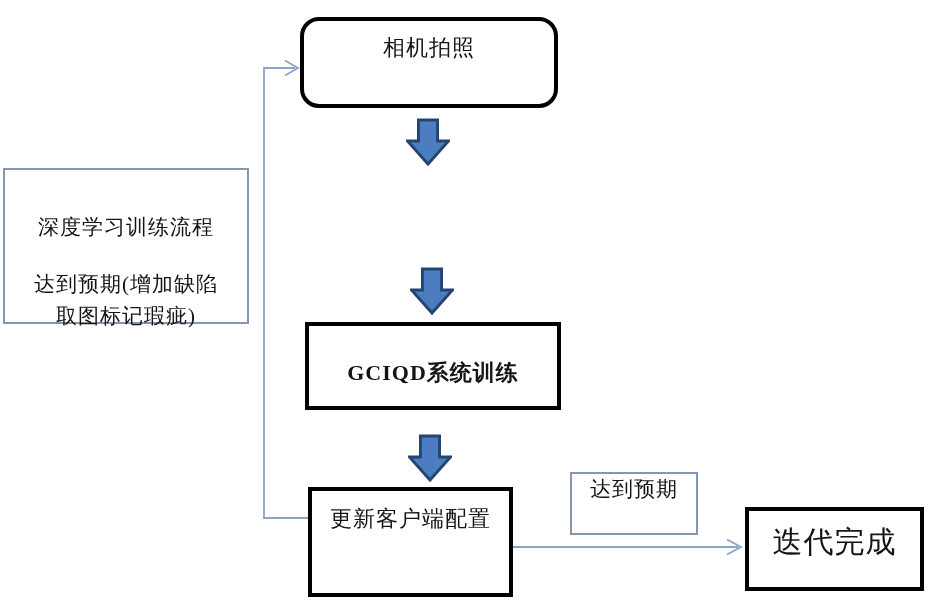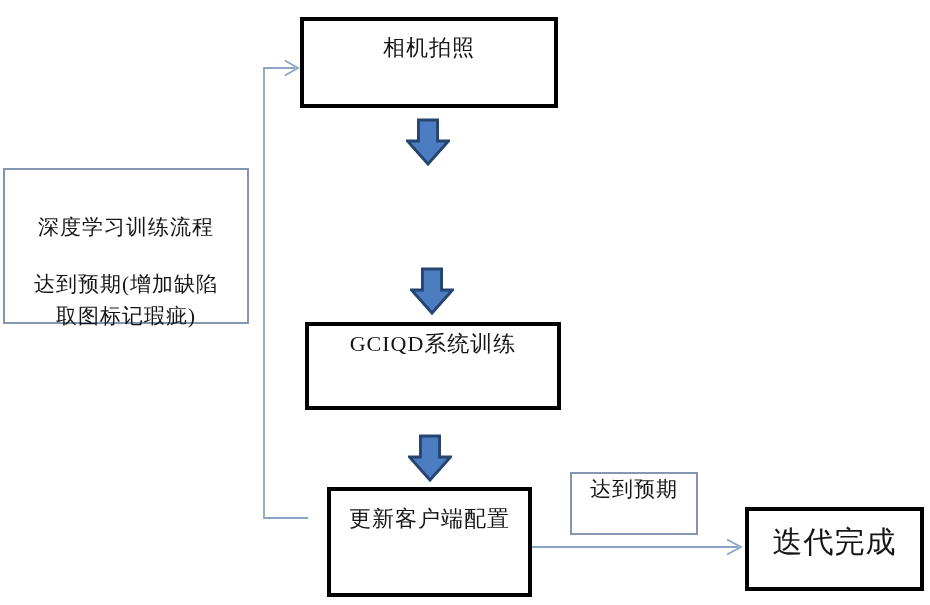--- a/index.html
+++ b/index.html
@@ -37,24 +37,24 @@
     letter-spacing:1px;
   }
   .dark{
     border:4px solid var(--node-border);
     font-size:22px;
   }
   .thin{
     border:2px solid var(--light-border);
     font-size:21px;
   }
-  #node-camera{left:300px;top:17px;width:258px;height:91px;padding-top:12px;}
+  #node-camera{left:300px;top:17px;width:258px;height:91px;padding-top:12px;border-radius:19px;}
   #node-mark{left:301px;top:169px;width:257px;height:87px;padding-top:13px;}
-  #node-train{left:305px;top:322px;width:256px;height:88px;padding-top:3px;}
-  #node-update{left:308px;top:487px;width:205px;height:110px;padding-top:11px;line-height:33px;margin-left:19px;}
+  #node-train{left:305px;top:322px;width:256px;height:88px;padding-top:32px;font-weight:bold;}
+  #node-update{left:308px;top:487px;width:205px;height:110px;padding-top:11px;line-height:33px;}
   #node-done{left:745px;top:507px;width:179px;height:84px;padding-top:11px;font-size:30px;}
   #label-expected{left:570px;top:472px;width:128px;height:63px;padding-top:1px;font-size:21px;}
   #info-box{left:3px;top:168px;width:246px;height:156px;padding-top:11px;}
   #info-box .t1{margin-bottom:27px;margin-top:32px;}
   #info-box .t2{line-height:32px;}
   .block-arrow{position:absolute;width:44px;height:50px;}
   #block-arrow-1{left:406px;top:117px;}
   #block-arrow-2{left:410px;top:266px;}
   #block-arrow-3{left:408px;top:433px;}
 </style>

